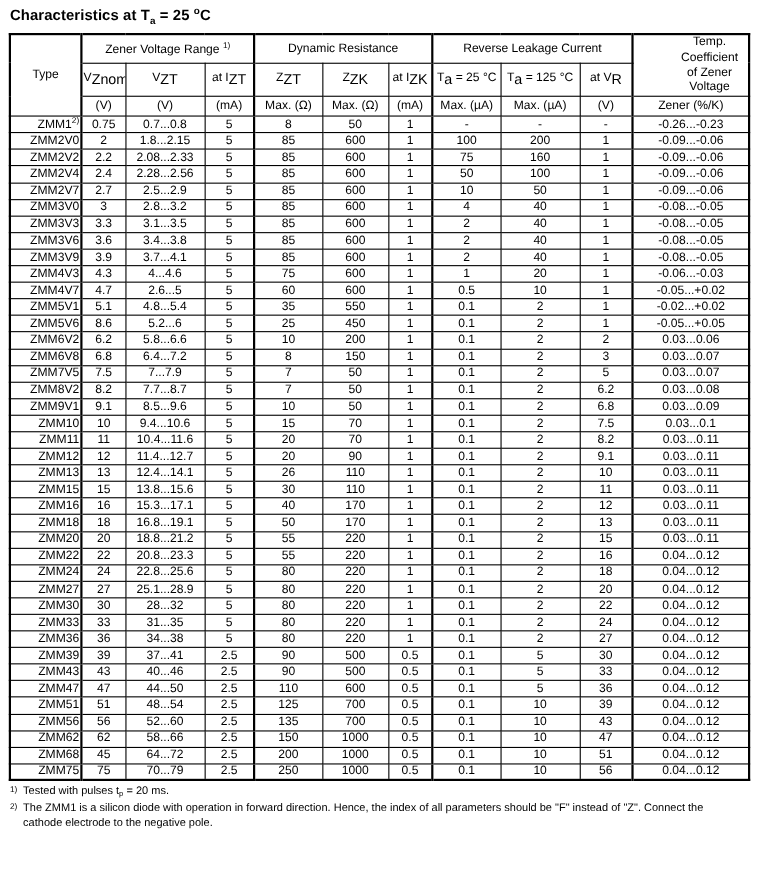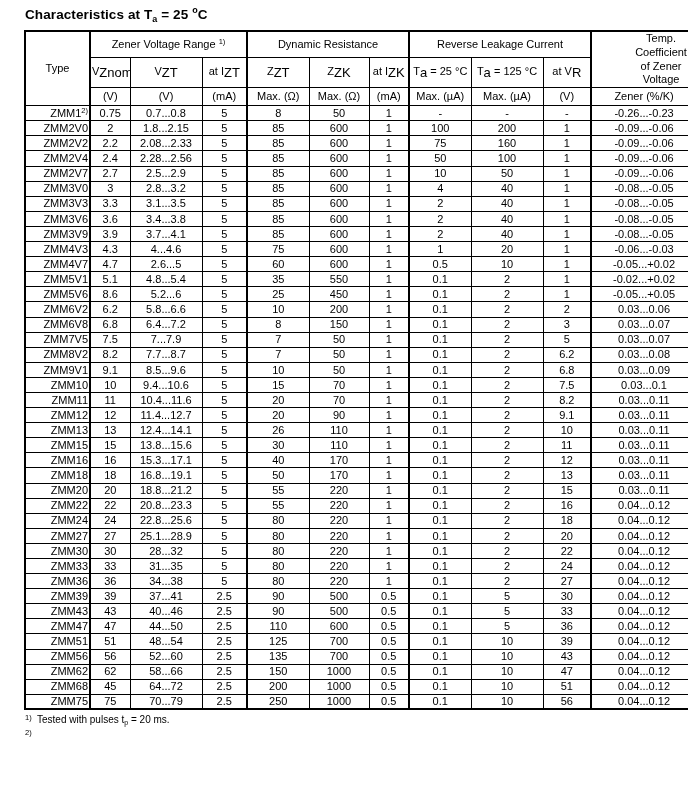--- a/index.html
+++ b/index.html
@@ -2,21 +2,21 @@
 <html><head>
 <meta charset="utf-8">
 <style>
   * { box-sizing: border-box; }
   html, body { margin: 0; padding: 0; }
   body {
     width: 688px; height: 795px;
     background: #ffffff; color: #000;
     font-family: "Liberation Sans", sans-serif;
   }
-  .page { padding: 5px 8px 0 8px; margin-left: 16px; }
+  .page { padding: 5px 8px 0 8px; }
   .title {
     font-size: 13.5px; font-weight: bold;
     margin: 0 0 6px 1px; letter-spacing: 0.1px;
   }
   .title sub { font-size: 9px; }
   .title sup { font-size: 9px; }
   table.chars {
     border-collapse: collapse; table-layout: fixed;
     width: 672px; border: 2px solid #000;
   }
@@ -624,16 +624,16 @@
           <td class="bl2">0.1</td>
           <td>10</td>
           <td>56</td>
           <td class="bl2">0.04...0.12</td>
         </tr>
       </tbody>
   </table>
 
   <div class="footnotes">
     <div class="fn"><sup class="fn-marker">1)</sup><span>Tested with pulses t</span><sub>p</sub><span> = 20 ms.</span></div>
-    <div class="fn"><sup class="fn-marker">2)</sup></div>
+    <div class="fn"><sup class="fn-marker">2)</sup><span>The ZMM1 is a silicon diode with operation in forward direction. Hence, the index of all parameters should be "F" instead of "Z". Connect the cathode electrode to the negative pole.</span></div>
   </div>
 
 </div>
 
 </body></html>

